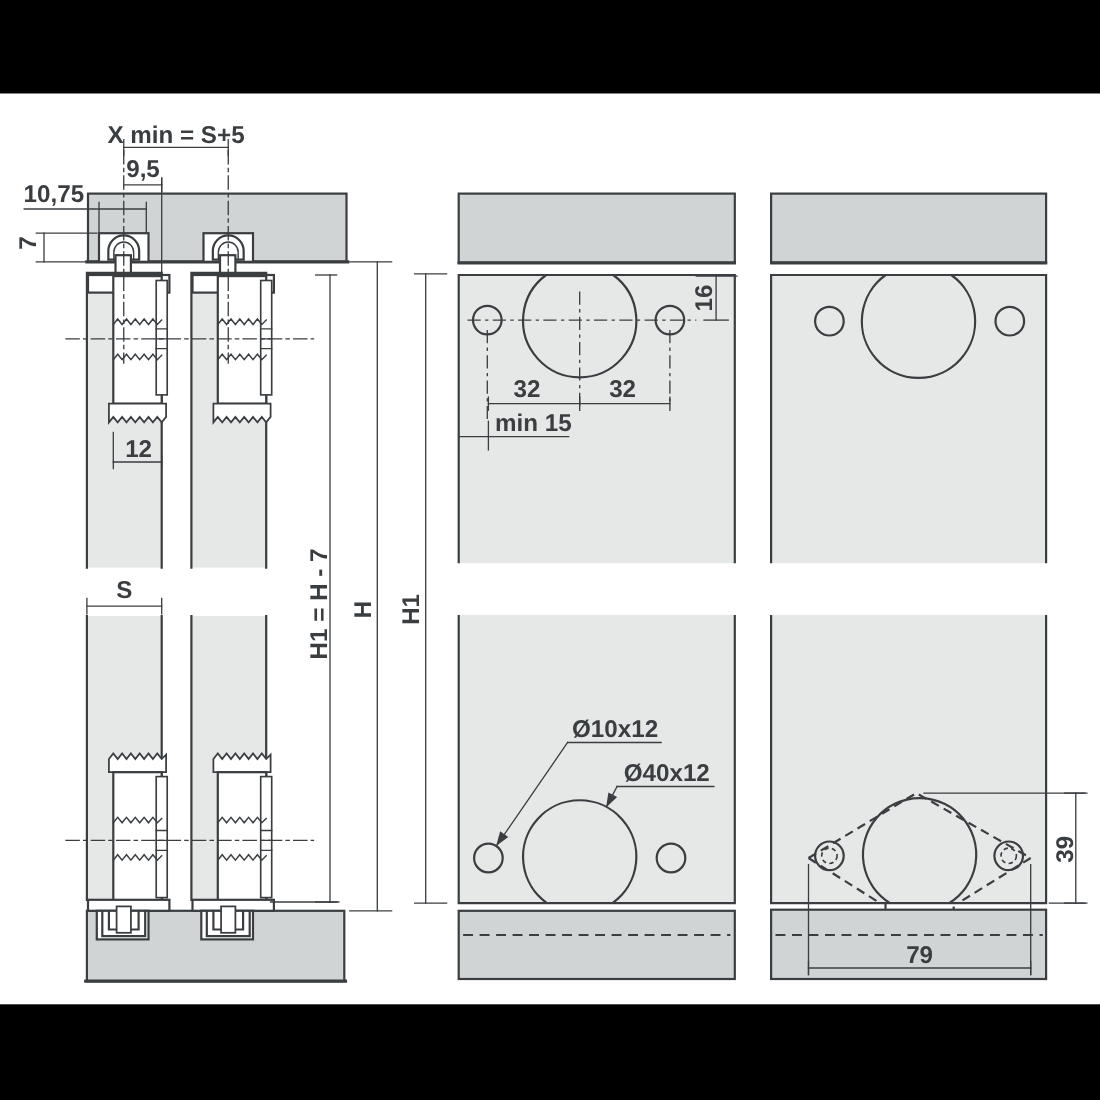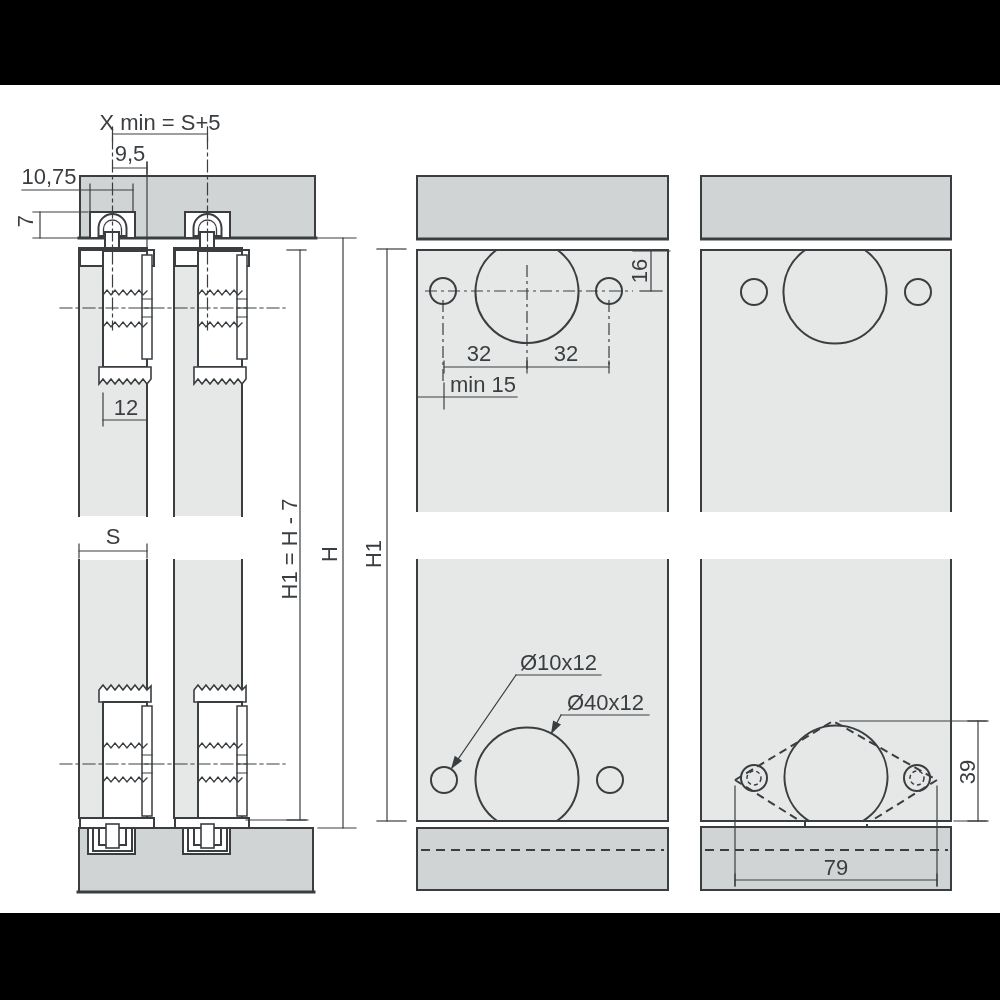--- a/index.html
+++ b/index.html
@@ -1,16 +1,16 @@
 <!DOCTYPE html>
 <html><head>
 <meta charset="utf-8">
 <style>
   html,body{margin:0;padding:0;background:#000;}
-  .stage{position:relative;width:1000px;height:1000px;background:#fdba74;overflow:hidden;}
+  .stage{position:relative;width:1000px;height:1000px;background:#fdba74;overflow:hidden;font-weight:bold;}
   svg{display:block;}
   text{font-family:"Liberation Sans","DejaVu Sans",sans-serif;fill:#3a3e41;}
   .dimtxt{font-size:22px;}
 </style>
 </head>
 <body>
 
 <div class="stage">
 <svg width="1000" height="1000" viewBox="0 0 1000 1000">
 

